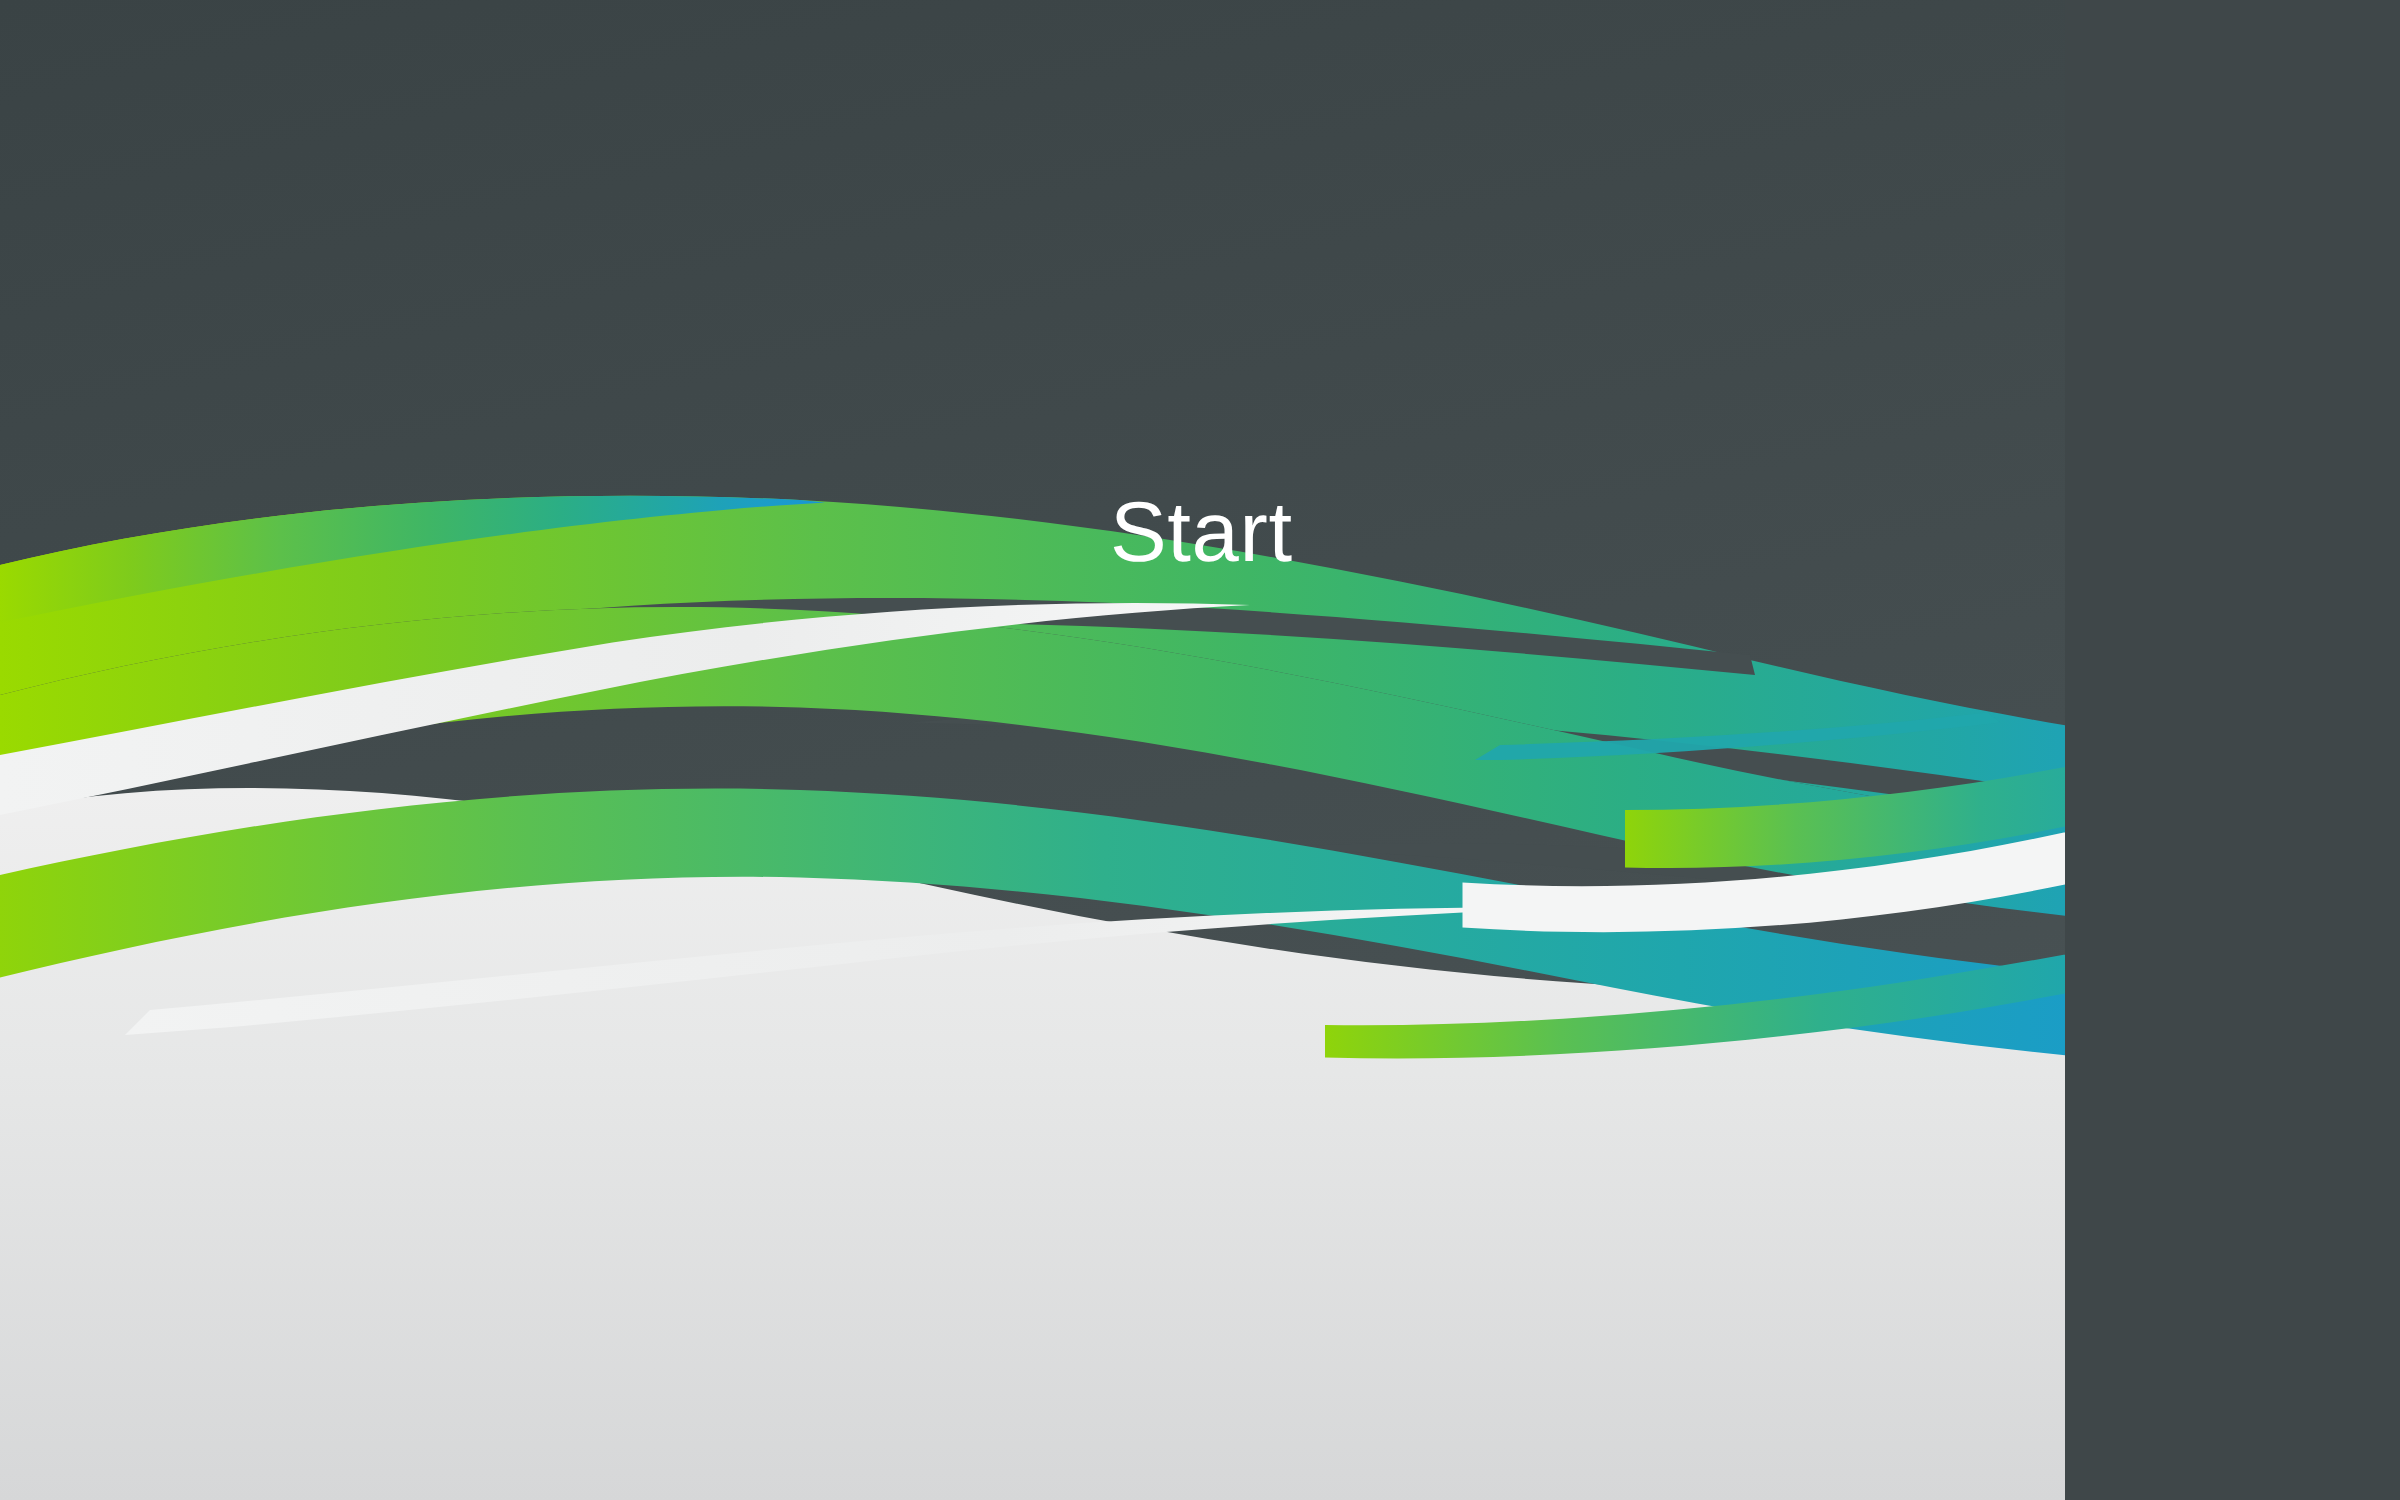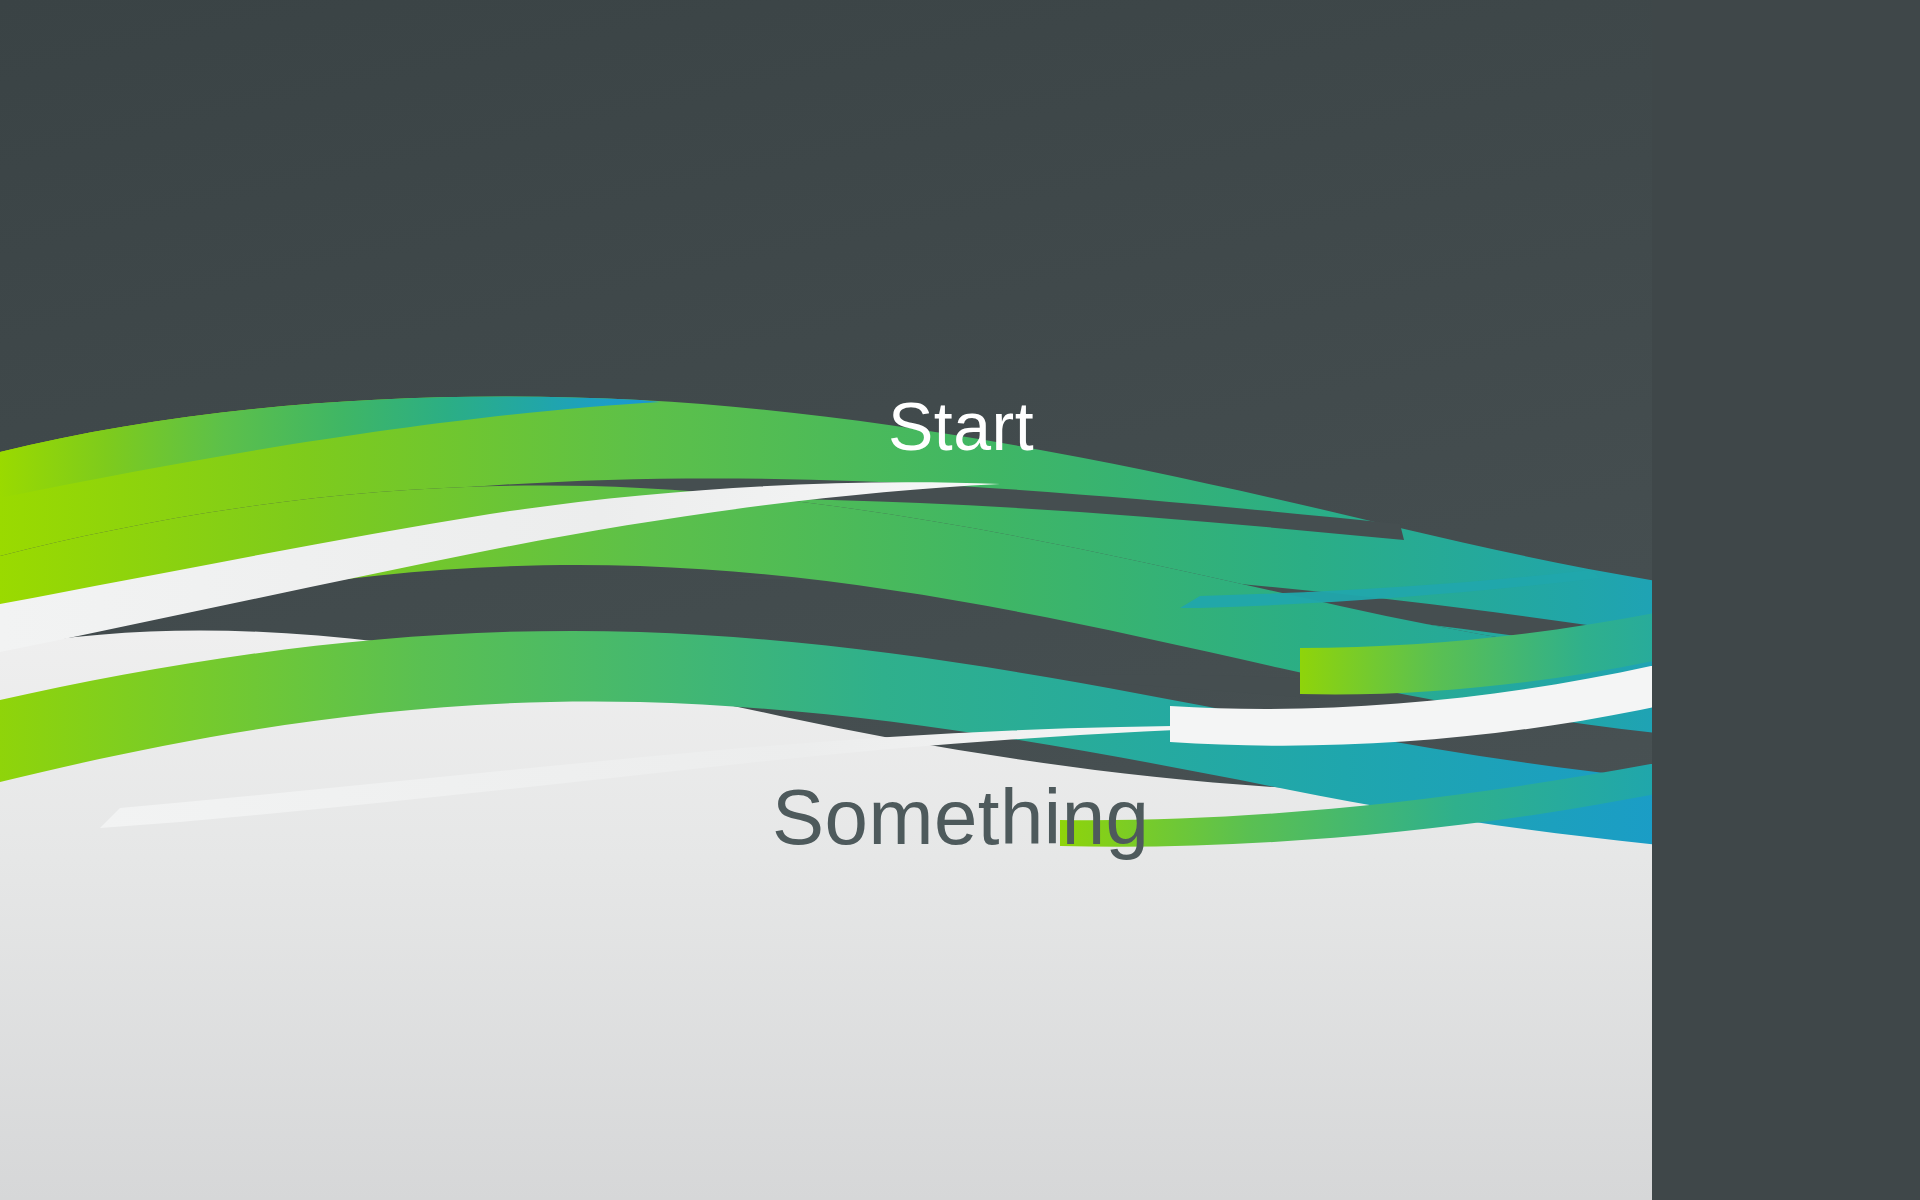--- a/index.html
+++ b/index.html
@@ -205,15 +205,14 @@
     <path d="M1600,578
              C 1480,592 1340,604 1200,608
              L 1180,608
              L 1200,596
              C 1340,592 1470,584 1590,570 Z" fill="#21a7ac" opacity="0.95"></path>
 
   </svg>
 
   <h1 class="headline" id="title-start">Start</h1>
 
-  <h1 class="headline" id="title-something">Something</h1>
 
 </div>
 
 </body></html>

